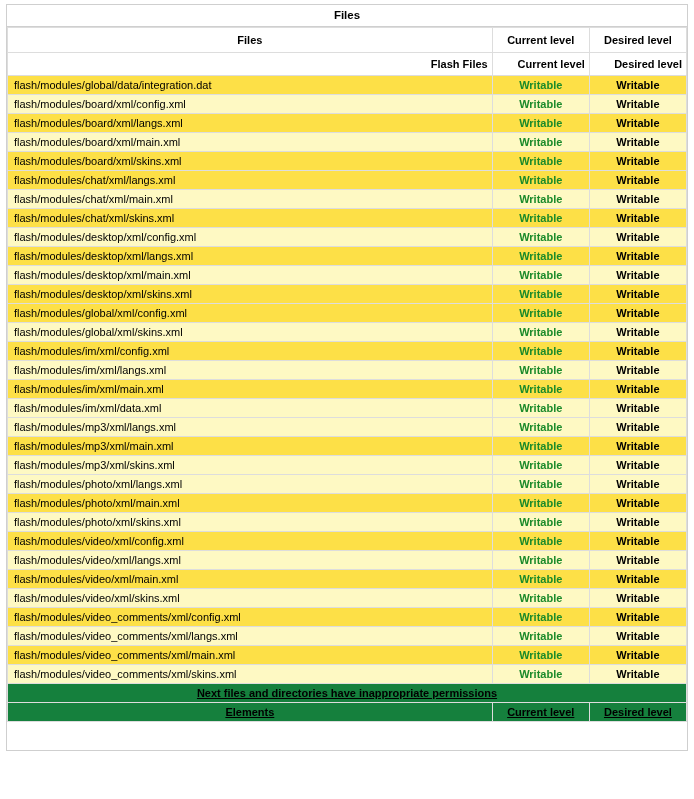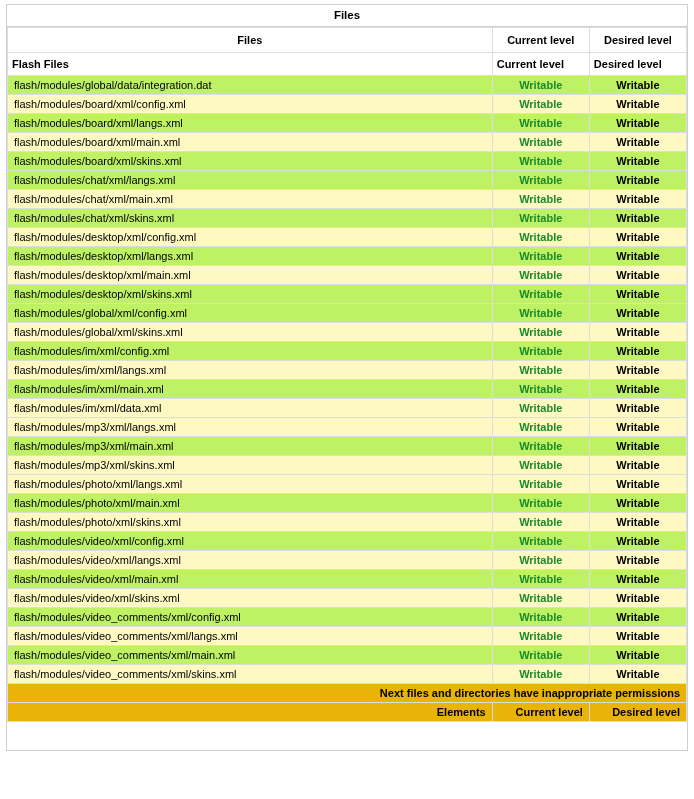--- a/index.html
+++ b/index.html
@@ -47,46 +47,47 @@
     font-size: 11px;
     vertical-align: middle;
   }
   table.grid th.head {
     text-align: center;
     font-weight: bold;
     background: #ffffff;
     padding: 6px 4px;
   }
   table.grid th.subhead {
-    text-align: left;
+    text-align: right;
     font-weight: bold;
     background: #ffffff;
     padding: 5px 4px;
   }
   td.fname {
     text-align: left;
     white-space: nowrap;
     overflow: hidden;
     text-overflow: ellipsis;
   }
   td.level {
     text-align: center;
     font-weight: bold;
   }
   td.level.cur { color: #1a8a2a; }
   td.level.des { color: #000000; font-weight: bold; }
-  tr.odd td { background: #bef264; }
+  tr.odd td { background: #fde047; }
   tr.even td { background: #fef9c3; }
 
   td.note {
-    text-align: right;
+    text-align: center;
     font-weight: bold;
     font-size: 11.5px;
-    background: #eab308;
+    background: #15803d;
     padding: 6px 4px;
+    text-decoration: underline;
   }
   .buttons {
     text-align: center;
     padding: 12px 0 16px 0;
     background: #ffffff;
   }
 </style>
 </head>
 <body>
 

